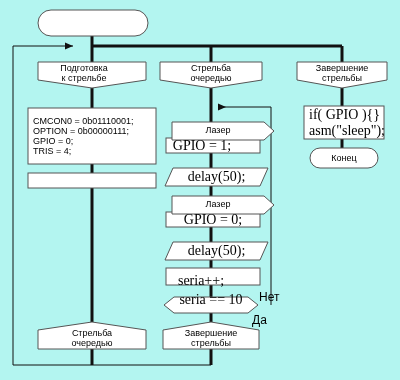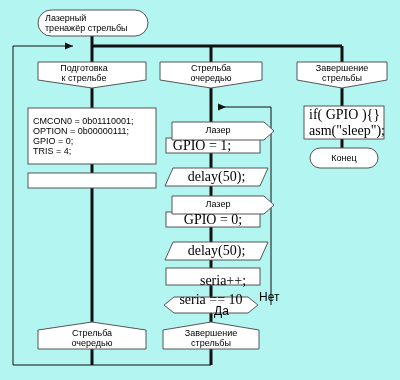--- a/index.html
+++ b/index.html
@@ -95,24 +95,20 @@
 
       <path d="M174,297 L248,297 L258,305 L248,313 L174,313 L164,305 Z"></path>
 
       <path d="M38,330 L92,322 L146,330 L146,349 L38,349 Z"></path>
       <path d="M163,330 L211,322 L259,330 L259,349 L163,349 Z"></path>
 
       <rect x="310" y="148" width="68" height="20" rx="10" ry="10"></rect>
     </g>
   </svg>
 
-  <div class="node termtxt" style="left:38px;top:10px;width:110px;height:26px;">
-    <div class="txt fs9">Лазерный
-тренажёр стрельбы</div>
-  </div>
 
   <div class="node" style="left:38px;top:62px;width:92px;height:22px;">
     <div class="txt fs9">Подготовка
 к стрельбе</div>
   </div>
 
   <div class="node" style="left:160px;top:62px;width:102px;height:22px;">
     <div class="txt fs9">Стрельба
 очередью</div>
   </div>
@@ -147,30 +143,30 @@
   </div>
 
   <div class="node" style="left:166px;top:212px;width:94px;height:15px;">
     <div class="txt fs85">GPIO = 0;</div>
   </div>
 
   <div class="node" style="left:166px;top:242px;width:101px;height:18px;">
     <div class="txt fs85">delay(50);</div>
   </div>
 
-  <div class="node" style="left:176px;top:268px;width:94px;height:25px;">
+  <div class="node" style="left:154px;top:268px;width:94px;height:25px;">
     <div class="txt fs85">seria++;</div>
   </div>
 
   <div class="node" style="left:164px;top:286px;width:94px;height:27px;">
     <div class="txt fs85">seria == 10</div>
   </div>
 
   <div class="lbl" style="left:259px;top:290px;">Нет</div>
-  <div class="lbl" style="left:214px;top:304px;">Да</div>
+  <div class="lbl" style="left:214px;top:313px;padding-left:38px;">Да</div>
 
   <div class="node codebox" style="left:304px;top:106px;width:80px;height:33px;">
     <div class="txt fs85">if( GPIO ){}
 asm("sleep");</div>
   </div>
 
   <div class="node" style="left:310px;top:148px;width:68px;height:20px;padding-left:44px;">
     <div class="txt fs9">Конец</div>
   </div>
 

